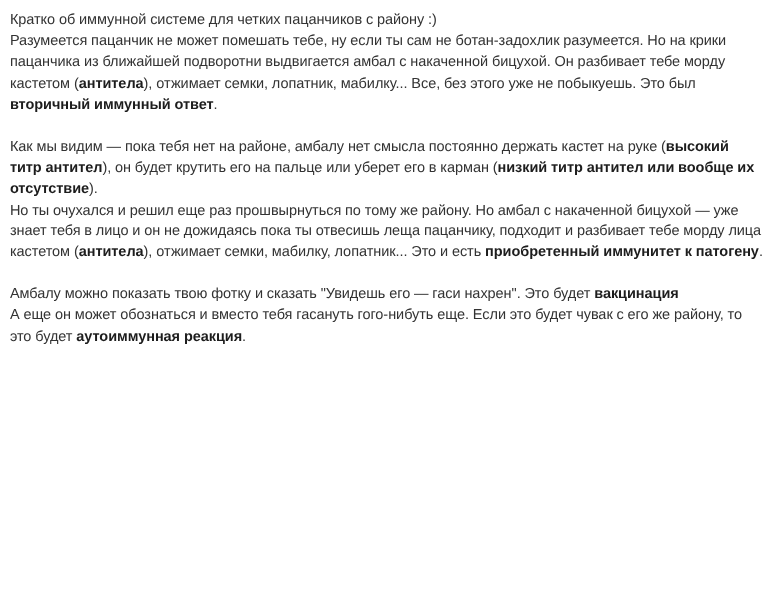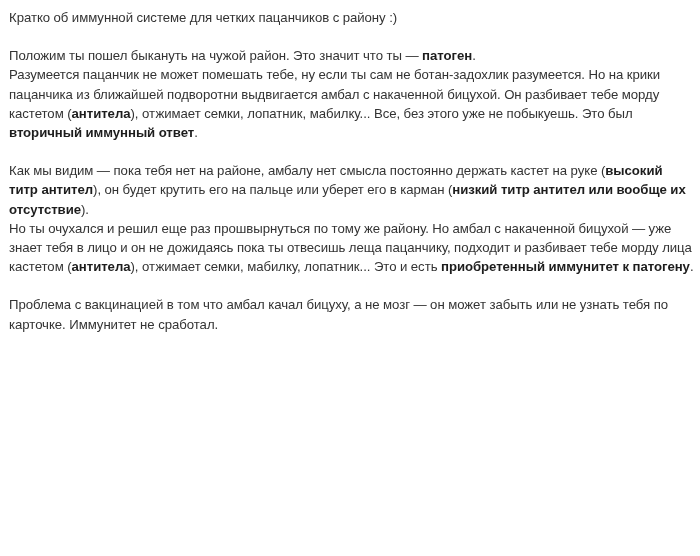--- a/index.html
+++ b/index.html
@@ -41,18 +41,18 @@
   b, .b {
     font-weight: bold;
     color: #1d1d1d;
   }
 </style>
 </head>
 <body>
 
 <div id="doc" style="background: rgb(255, 255, 255); color: rgb(51, 51, 51);">
     <p class="para"><span>Кратко об иммунной системе для четких пацанчиков с району :)</span></p>
-    <p class="para gap"><span>Положим ты пошел быкануть на чужой район. Это значит что ты — </span><b>патоген</b><span>.</span></p>
     <p class="para tight"><span>Разумеется пацанчик не может помешать тебе, ну если ты сам не ботан-задохлик разумеется. Но на крики пацанчика из ближайшей подворотни выдвигается амбал с накаченной бицухой. Он разбивает тебе морду кастетом (</span><b>антитела</b><span>), отжимает семки, лопатник, мабилку... Все, без этого уже не побыкуешь. Это был </span><b>вторичный иммунный ответ</b><span>.</span></p>
     <p class="para gap"><span>Как мы видим — пока тебя нет на районе, амбалу нет смысла постоянно держать кастет на руке (</span><b>высокий титр антител</b><span>), он будет крутить его на пальце или уберет его в карман (</span><b>низкий титр антител или вообще их отсутствие</b><span>).</span></p>
     <p class="para tight"><span>Но ты очухался и решил еще раз прошвырнуться по тому же району. Но амбал с накаченной бицухой — уже знает тебя в лицо и он не дожидаясь пока ты отвесишь леща пацанчику, подходит и разбивает тебе морду лица кастетом (</span><b>антитела</b><span>), отжимает семки, мабилку, лопатник... Это и есть </span><b>приобретенный иммунитет к патогену</b><span>.</span></p>
-    <p class="para gap"><span>Проблема с вакцинацией в том что амбал качал бицуху, а не мозг — он может забыть или не узнать тебя по карточке. Иммунитет не сработал.</span></p>
+    <p class="para gap"><span>Амбалу можно показать твою фотку и сказать "Увидешь его — гаси нахрен". Это будет </span><b>вакцинация</b></p>
+    <p class="para tight"><span>А еще он может обознаться и вместо тебя гасануть гого-нибуть еще. Если это будет чувак с его же району, то это будет </span><b>аутоиммунная реакция</b><span>.</span></p>
   </div>
 
 </body></html>

